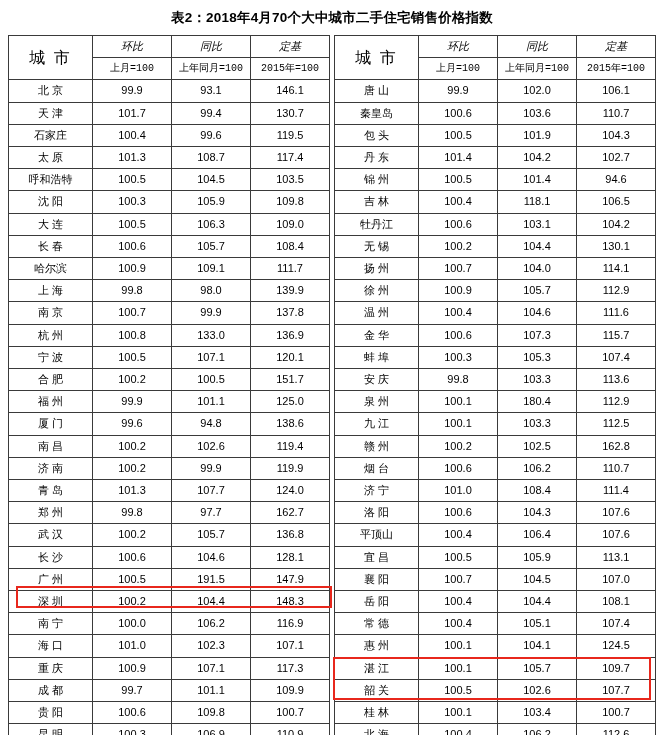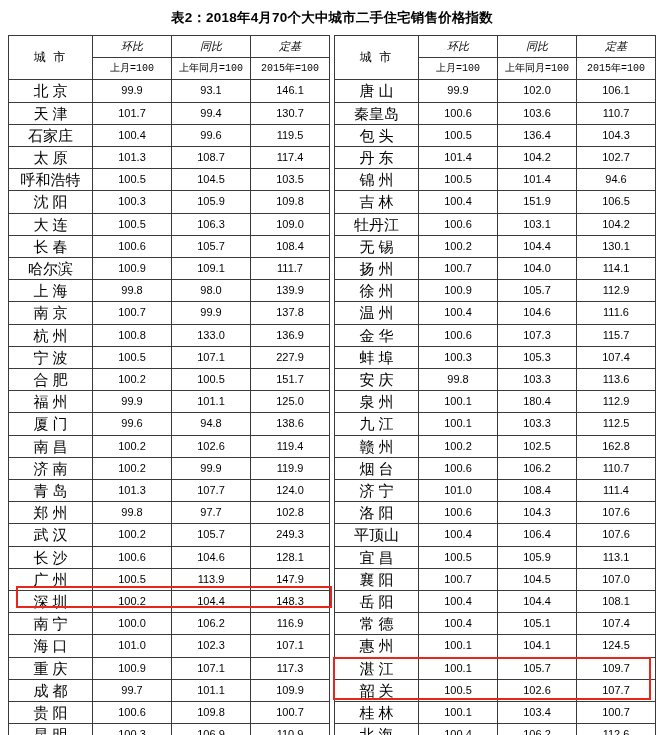--- a/index.html
+++ b/index.html
@@ -56,29 +56,29 @@
   }
   table.idx thead th {
     font-size: 11px;
   }
   table.idx thead th.grp {
     font-weight: normal;
     font-style: italic;
   }
   table.idx thead th.city-head {
     font-weight: normal;
-    font-size: 12px;
+    font-size: 16px;
     letter-spacing: 2px;
   }
   table.idx thead th.sub {
     font-size: 10px;
     font-family: Liberation Mono, monospace;
   }
   td.city {
-    font-size: 15px;
+    font-size: 11px;
     letter-spacing: 0px;
   }
   td.num {
     font-size: 11px;
     font-family: "Liberation Sans", sans-serif;
   }
   
   .hl-box {
     position: absolute;
     border: 2px solid #e8271c;
@@ -185,21 +185,21 @@
           <tr>
             <td class="city">杭  州</td>
             <td class="num">100.8</td>
             <td class="num">133.0</td>
             <td class="num">136.9</td>
           </tr>
           <tr>
             <td class="city">宁  波</td>
             <td class="num">100.5</td>
             <td class="num">107.1</td>
-            <td class="num">227.9</td>
+            <td class="num">120.1</td>
           </tr>
           <tr>
             <td class="city">合  肥</td>
             <td class="num">100.2</td>
             <td class="num">100.5</td>
             <td class="num">151.7</td>
           </tr>
           <tr>
             <td class="city">福  州</td>
             <td class="num">99.9</td>
@@ -227,38 +227,38 @@
           <tr>
             <td class="city">青  岛</td>
             <td class="num">101.3</td>
             <td class="num">107.7</td>
             <td class="num">124.0</td>
           </tr>
           <tr>
             <td class="city">郑  州</td>
             <td class="num">99.8</td>
             <td class="num">97.7</td>
-            <td class="num">102.8</td>
+            <td class="num">162.7</td>
           </tr>
           <tr>
             <td class="city">武  汉</td>
             <td class="num">100.2</td>
             <td class="num">105.7</td>
-            <td class="num">249.3</td>
+            <td class="num">136.8</td>
           </tr>
           <tr>
             <td class="city">长  沙</td>
             <td class="num">100.6</td>
             <td class="num">104.6</td>
             <td class="num">128.1</td>
           </tr>
           <tr>
             <td class="city">广  州</td>
             <td class="num">100.5</td>
-            <td class="num">113.9</td>
+            <td class="num">191.5</td>
             <td class="num">147.9</td>
           </tr>
           <tr>
             <td class="city">深  圳</td>
             <td class="num">100.2</td>
             <td class="num">104.4</td>
             <td class="num">148.3</td>
           </tr>
           <tr>
             <td class="city">南  宁</td>
@@ -328,39 +328,39 @@
           </tr>
           <tr>
             <td class="city">秦皇岛</td>
             <td class="num">100.6</td>
             <td class="num">103.6</td>
             <td class="num">110.7</td>
           </tr>
           <tr>
             <td class="city">包  头</td>
             <td class="num">100.5</td>
-            <td class="num">136.4</td>
+            <td class="num">101.9</td>
             <td class="num">104.3</td>
           </tr>
           <tr>
             <td class="city">丹  东</td>
             <td class="num">101.4</td>
             <td class="num">104.2</td>
             <td class="num">102.7</td>
           </tr>
           <tr>
             <td class="city">锦  州</td>
             <td class="num">100.5</td>
             <td class="num">101.4</td>
             <td class="num">94.6</td>
           </tr>
           <tr>
             <td class="city">吉  林</td>
             <td class="num">100.4</td>
-            <td class="num">151.9</td>
+            <td class="num">118.1</td>
             <td class="num">106.5</td>
           </tr>
           <tr>
             <td class="city">牡丹江</td>
             <td class="num">100.6</td>
             <td class="num">103.1</td>
             <td class="num">104.2</td>
           </tr>
           <tr>
             <td class="city">无  锡</td>

